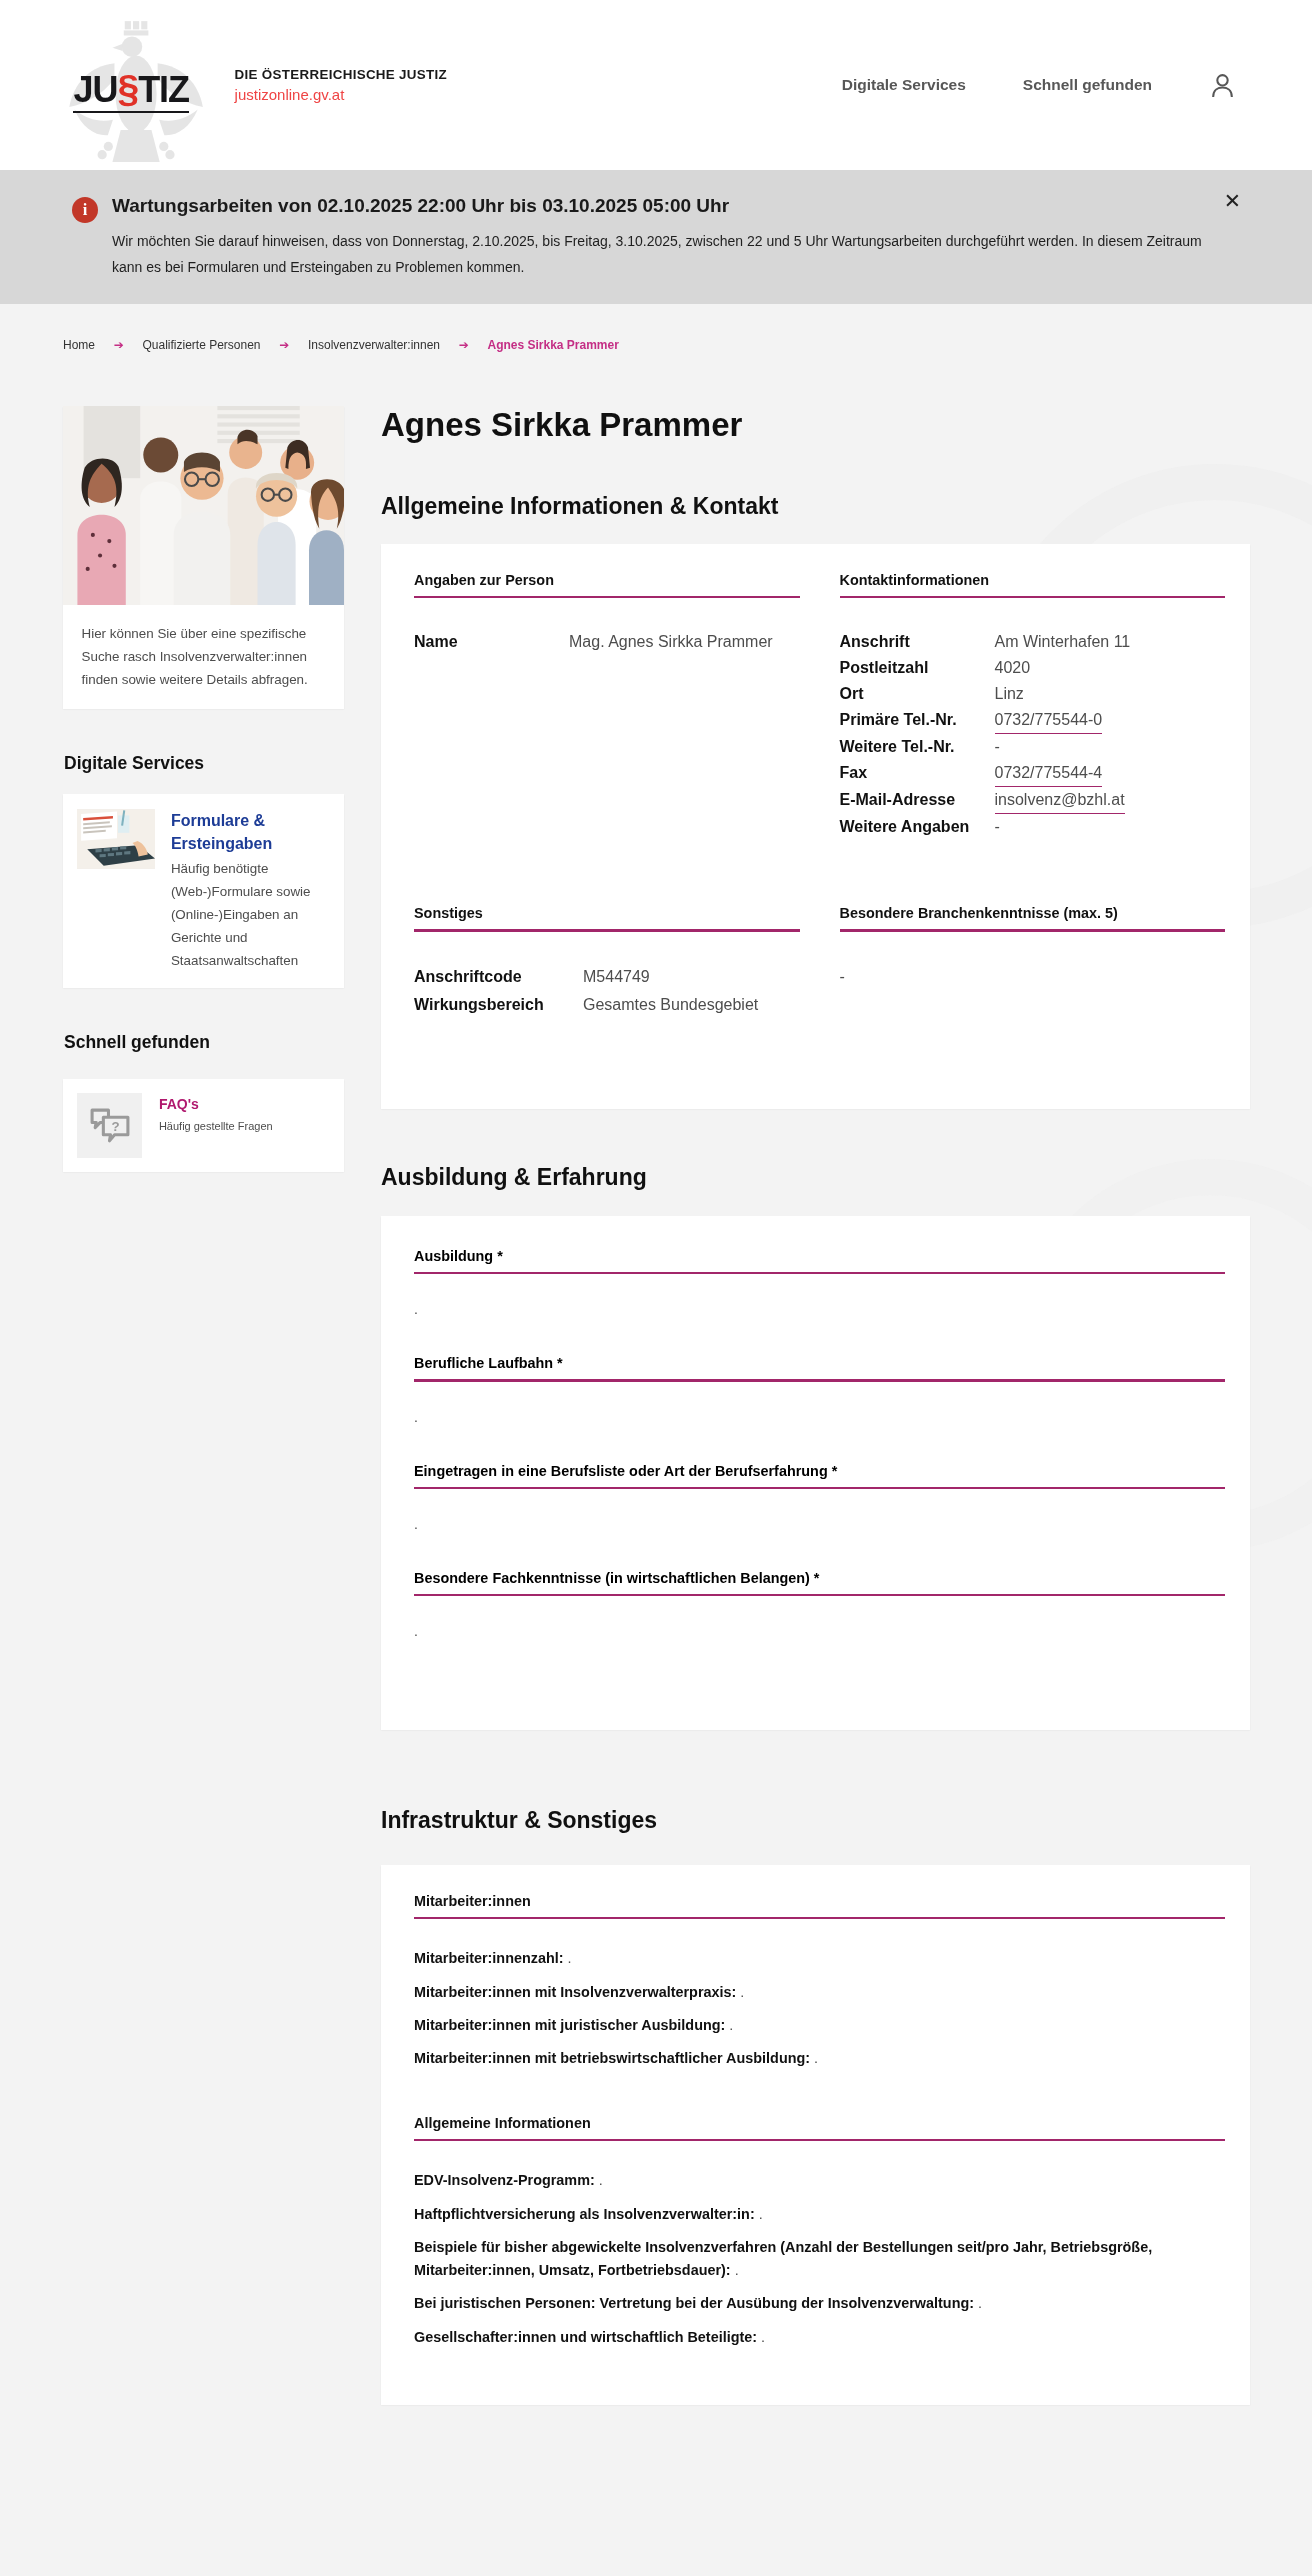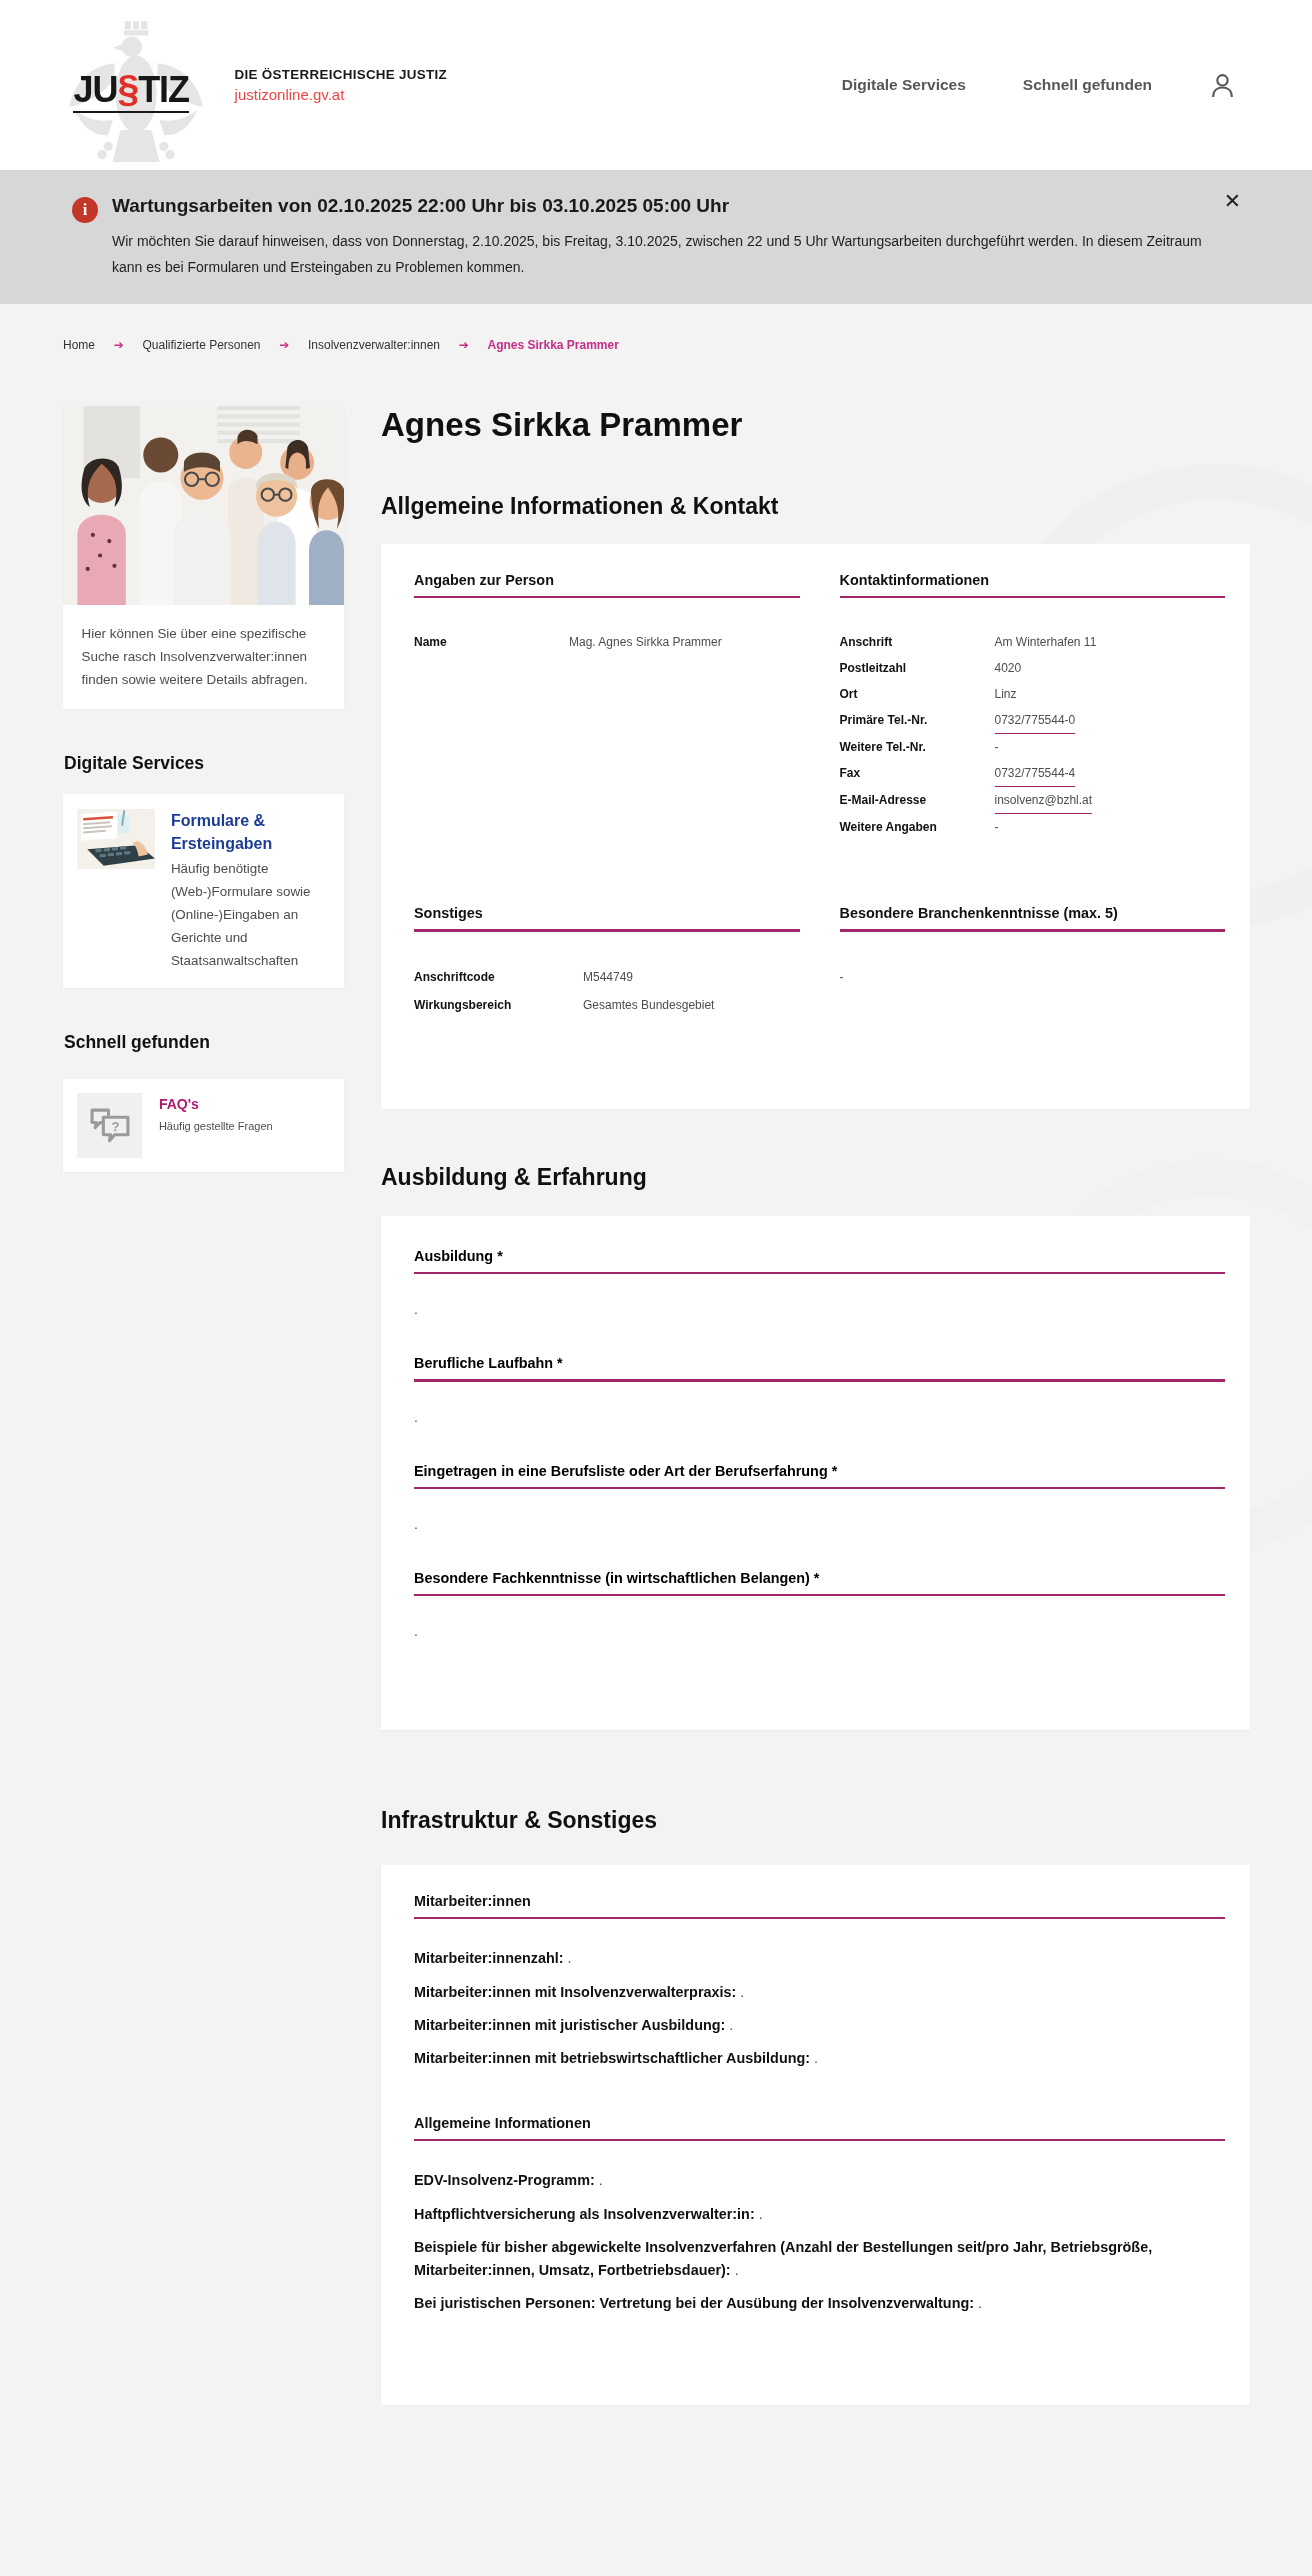--- a/index.html
+++ b/index.html
@@ -57,21 +57,21 @@
   .sec-h { font-size:23px; font-weight:bold; color:#101010; }
   .sec-h.mt1 { margin-top:49px; }
   .sec-h.mt2 { margin-top:55px; }
   .sec-h.mt3 { margin-top:77px; }
   .card { background:#ffffff; box-shadow:0 0.5px 1.5px rgba(0,0,0,.08); }
   .card1 { margin-top:24px; min-height:565px; padding:28px 25px 31px 33px; }
   .cols { display:grid; grid-template-columns:1fr 1fr; column-gap:40px; }
   .colheader { font-size:14.4px; font-weight:bold; color:#111; }
   .rule { height:2.1px; background:#a2266a; margin-top:8.2px; }
   .fields { margin-top:31px; }
-  .frow { display:flex; font-size:12px; line-height:26px; }
+  .frow { display:flex; font-size:16px; line-height:26px; }
   .frow .flabel { width:155px; flex:0 0 155px; font-weight:bold; color:#111; }
   .frow .fvalue { color:#4d4d4d; }
   .fvalue.u { border-bottom:1px solid #a2266a; cursor:pointer; }
   .cols2 { margin-top:65px; }
   .fields-sm .frow { line-height:28px;gap:25px; }
   
   .card2 { margin-top:25px; min-height:514px; padding:32px 25px 31px 33px; }
   .fgroup + .fgroup { margin-top:38px; }
   .fgroup .glabel { font-size:14.4px; font-weight:bold; color:#000000; }
   .gvalue { margin-top:27px; font-size:14px; color:#4d4d4d; }
@@ -371,20 +371,21 @@
         <div class="irow"><b>Mitarbeiter:innen mit betriebswirtschaftlicher Ausbildung:</b> <span class="ival">.</span></div>
       </div>
 
       <div class="colheader sub2">Allgemeine Informationen</div>
       <div class="rule"></div>
       <div class="subrows">
         <div class="irow"><b>EDV-Insolvenz-Programm:</b> <span class="ival">.</span></div>
         <div class="irow"><b>Haftpflichtversicherung als Insolvenzverwalter:in:</b> <span class="ival">.</span></div>
         <div class="irow"><b>Beispiele für bisher abgewickelte Insolvenzverfahren (Anzahl der Bestellungen seit/pro Jahr, Betriebsgröße, Mitarbeiter:innen, Umsatz, Fortbetriebsdauer):</b> <span class="ival">.</span></div>
         <div class="irow"><b>Bei juristischen Personen: Vertretung bei der Ausübung der Insolvenzverwaltung:</b> <span class="ival">.</span></div>
+        <div class="irow"><b>Gesellschafter:innen und wirtschaftlich Beteiligte:</b> <span class="ival">.</span></div>
       </div>
     </div>
   </div>
 </div>
 
 <div class="footer">
   
   
   
   

